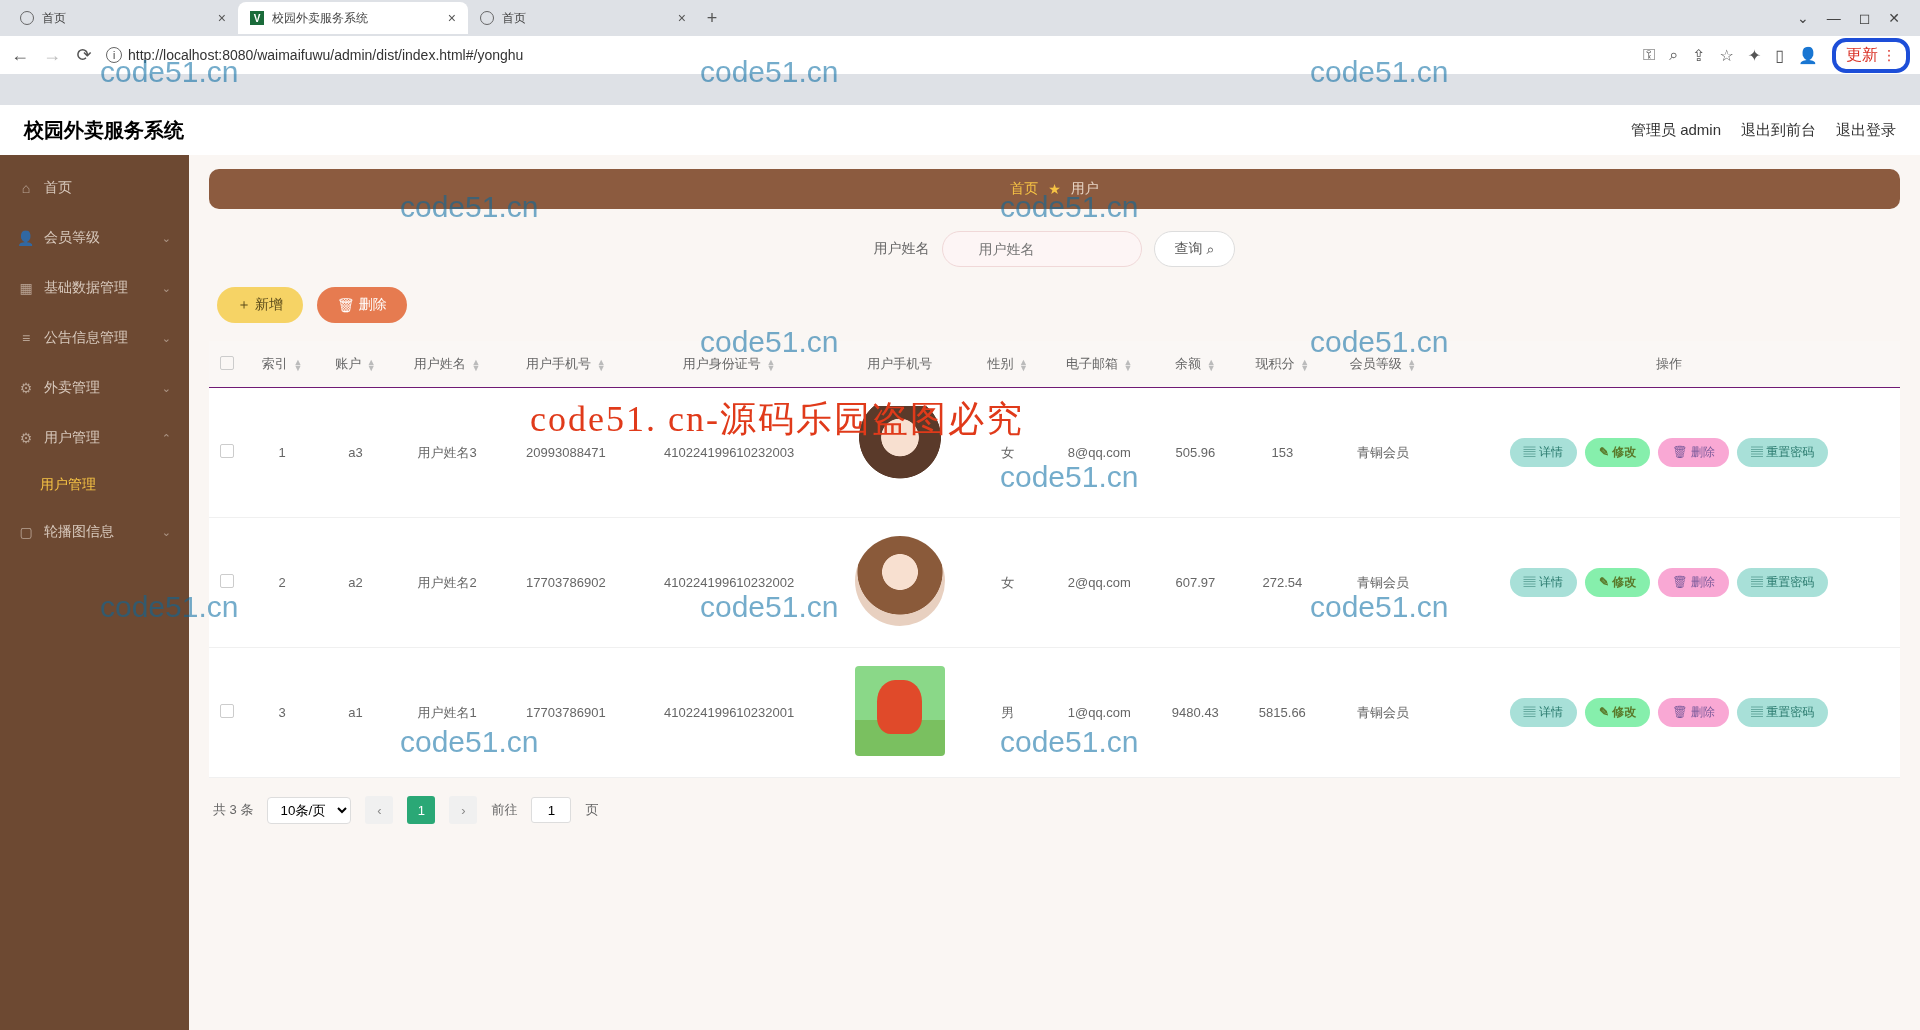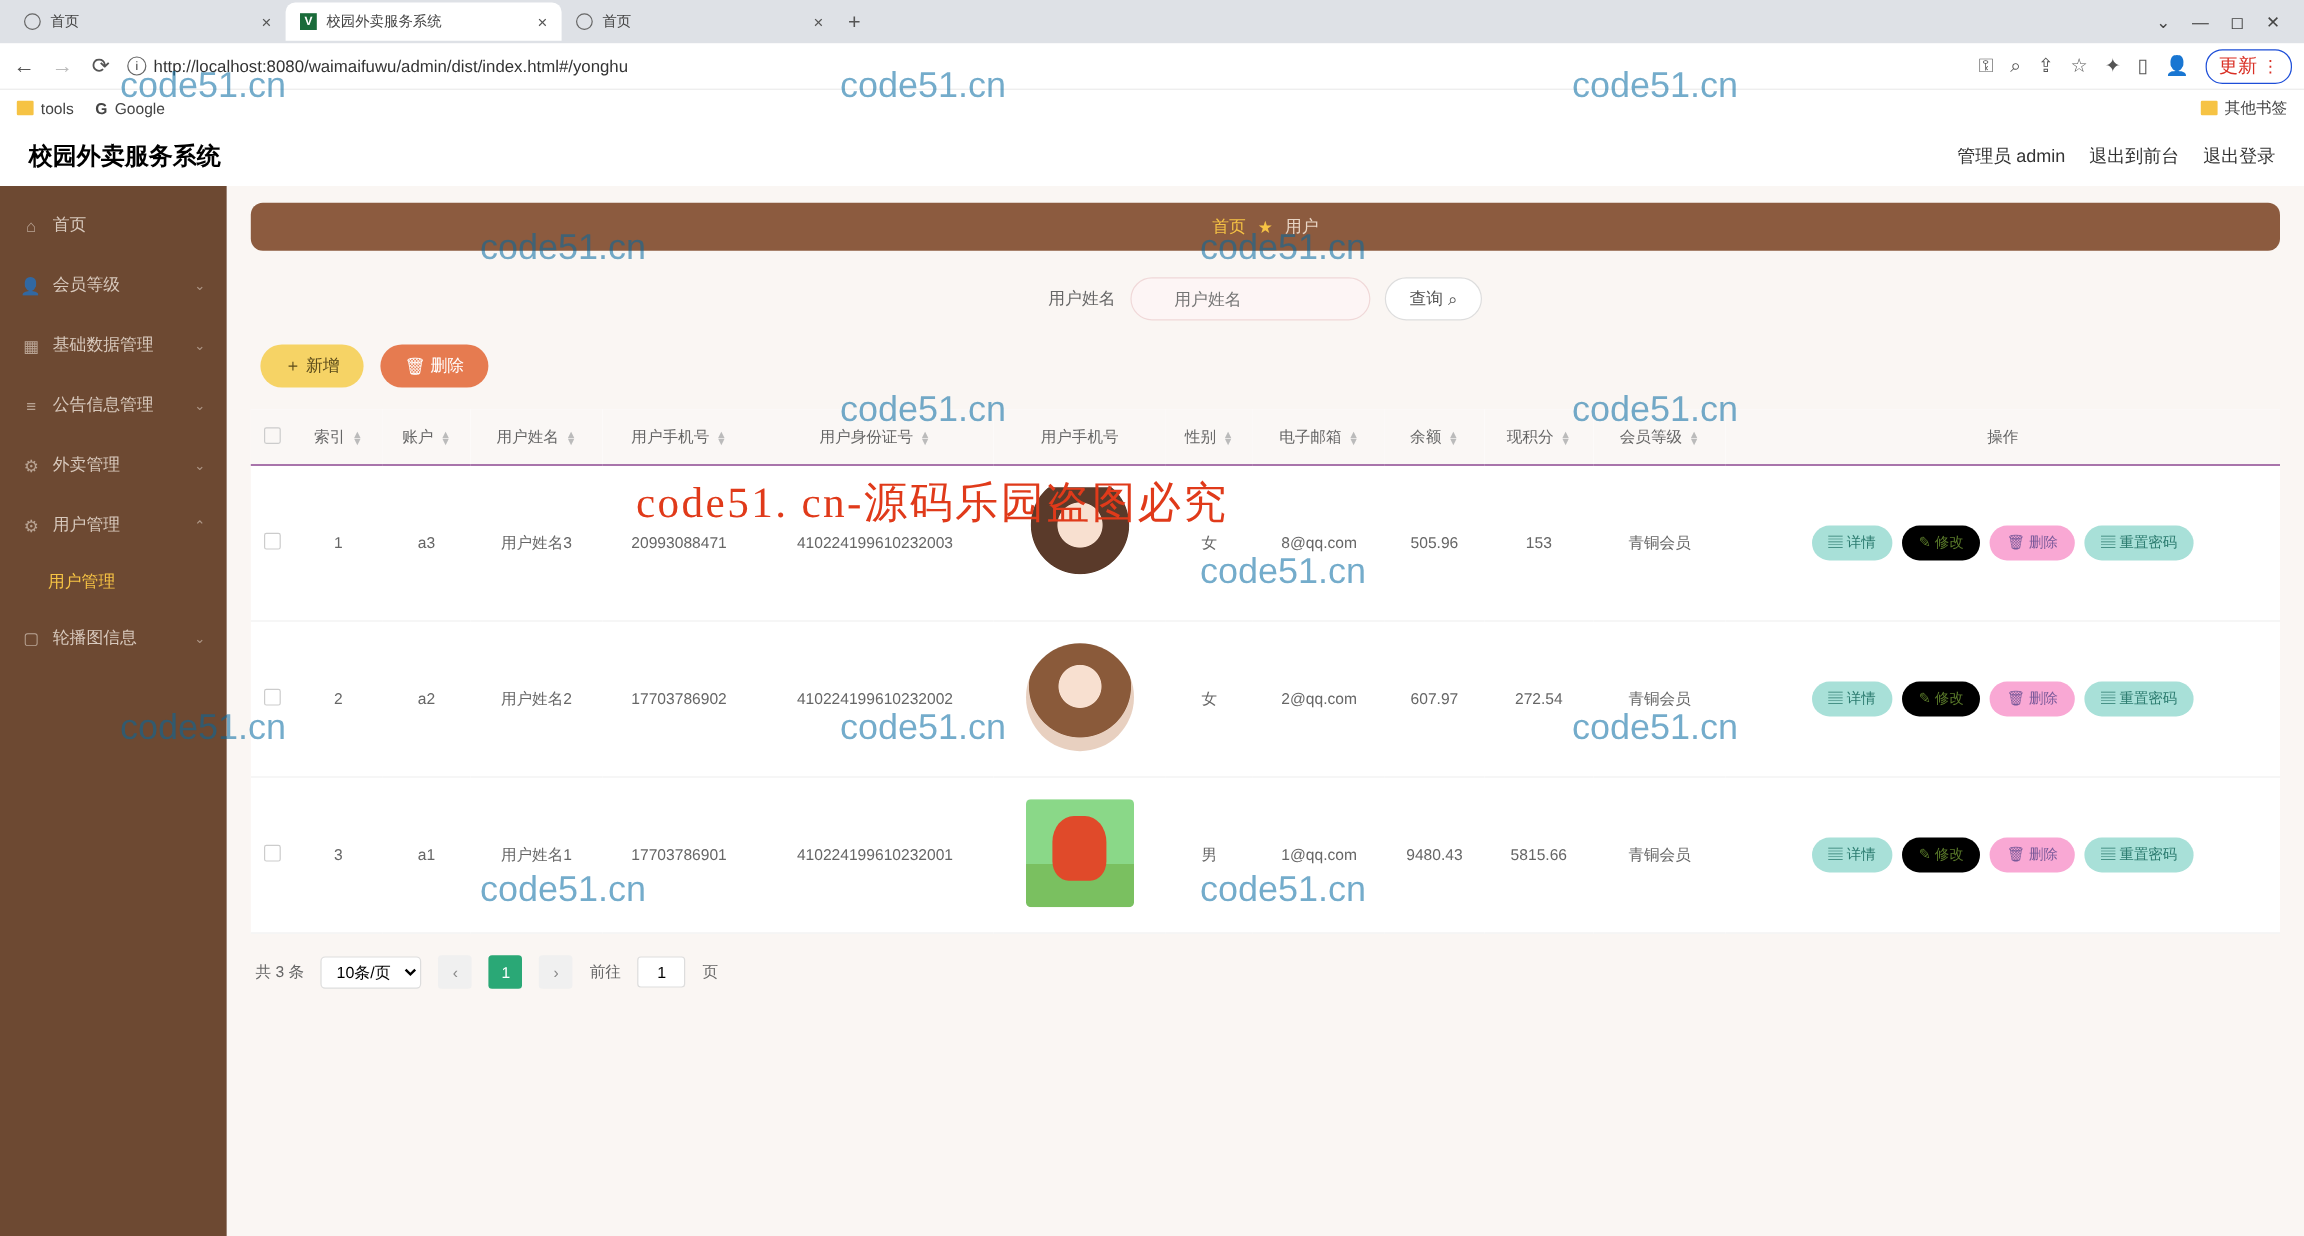--- a/index.html
+++ b/index.html
@@ -17,21 +17,21 @@
 .window-controls { margin-left: auto; display: flex; gap: 18px; padding-right: 12px; color: #444; }
 .window-controls span { cursor: pointer; font-size: 14px; }
 
 .addr-bar { background: #fff; height: 38px; display: flex; align-items: center; padding: 0 10px; gap: 12px; }
 .nav-btn { width: 20px; color: #555; font-size: 18px; cursor: pointer; text-align: center; }
 .nav-btn.disabled { color: #bbb; }
 .addr-input-wrap { flex: 1; display: flex; align-items: center; gap: 6px; font-size: 14px; color: #333; }
 .addr-info { width: 16px; height: 16px; border: 1.5px solid #666; border-radius: 50%; display: flex; align-items: center; justify-content: center; font-size: 10px; }
 .addr-right { display: flex; gap: 14px; align-items: center; color: #555; }
 .addr-right span { cursor: pointer; font-size: 16px; }
-.update-btn { border: 1px solid #1d4ed8; color: #d93025; border-radius: 14px; padding: 3px 10px; font-size: 12px; display: flex; align-items: center; gap: 4px; }
+.update-btn { border: 4px solid #1d4ed8; color: #d93025; border-radius: 14px; padding: 3px 10px; font-size: 12px; display: flex; align-items: center; gap: 4px; }
 .update-btn::after { content: "⋮"; font-size: 14px; }
 
 .bookmark-bar { background: #fff; height: 31px; display: flex; align-items: center; padding: 0 14px; gap: 18px; font-size: 13px; color: #444; border-top: 1px solid #eee; }
 .bookmark-bar .bm { display: flex; align-items: center; gap: 6px; cursor: pointer; }
 .folder-ico { width: 14px; height: 12px; background: #f6c344; border-radius: 1px; }
 .g-ico { font-weight: bold; }
 .bm-right { margin-left: auto; }
 
 
 .app-header { background: #fff; height: 50px; display: flex; align-items: center; padding: 0 24px; color: #000; }
@@ -69,21 +69,21 @@
 .table { width: 100%; border-collapse: collapse; background: #fff; }
 .table th { background: #faf7f5; padding: 14px 6px; font-weight: normal; color: #666; font-size: 13px; border-bottom: 1px solid #701a75; text-align: center; position: relative; }
 .table th .sort { font-size: 9px; color: #bbb; display: inline-flex; flex-direction: column; line-height: 6px; margin-left: 2px; vertical-align: middle; }
 .table td { padding: 18px 6px; text-align: center; color: #666; font-size: 13px; border-bottom: 1px solid #f0f0f0; vertical-align: middle; }
 .table .chk { width: 14px; height: 14px; border: 1px solid #ccc; border-radius: 2px; display: inline-block; }
 .avatar-cell { width: 90px; height: 90px; border-radius: 4px; display: inline-block; }
 .avatar-cell.round { border-radius: 50%; }
 .op-btns { display: flex; flex-wrap: wrap; gap: 8px; justify-content: center; }
 .op-btn { border-radius: 16px; padding: 6px 14px; font-size: 12px; border: none; cursor: pointer; display: flex; align-items: center; gap: 3px; }
 .op-detail { background: #a8e0d8; color: #2a7a6e; }
-.op-edit { background: #000000; color: #5a7a2a; }
+.op-edit { background: #86efac; color: #5a7a2a; font-weight: bold; }
 .op-delete { background: #f9a8d4; color: #7a5a9a; }
 .op-reset { background: #a8e0d8; color: #2a7a6e; }
 
 .pagination { display: flex; align-items: center; gap: 14px; margin-top: 18px; font-size: 13px; color: #666; padding-left: 4px; }
 .page-select { border: 1px solid #ddd; border-radius: 4px; padding: 4px 8px; background: #fff; }
 .page-btn { width: 28px; height: 28px; display: flex; align-items: center; justify-content: center; background: #f0f0f0; border-radius: 3px; cursor: pointer; color: #888; }
 .page-btn.active { background: #2aa876; color: #fff; }
 .page-input { width: 40px; height: 26px; border: 1px solid #ddd; border-radius: 3px; text-align: center; }
 
 .watermark { position: fixed; font-size: 30px; color: #0369a1; opacity: 0.55; pointer-events: none; font-family: Arial; z-index: 5; }
@@ -136,34 +136,20 @@
       <span>⌕</span>
       <span>⇪</span>
       <span>☆</span>
       <span>✦</span>
       <span>▯</span>
       <span>👤</span>
       <span class="update-btn">
           <span>更新</span>
         </span>
     </div>
-  </div>
-  <div class="bookmark-bar">
-    <div class="bm">
-        <span class="folder-ico"></span>
-        <span>tools</span>
-      </div>
-    <div class="bm">
-        <span class="g-ico">G</span>
-        <span>Google</span>
-      </div>
-    <div class="bm bm-right">
-        <span class="folder-ico"></span>
-        <span>其他书签</span>
-      </div>
   </div>
 </div>
 
 <div class="app-header">
   <div class="app-title">校园外卖服务系统</div>
   <div class="header-right">
     <span>管理员 admin</span>
     <span>退出到前台</span>
     <span>退出登录</span>
   </div>

